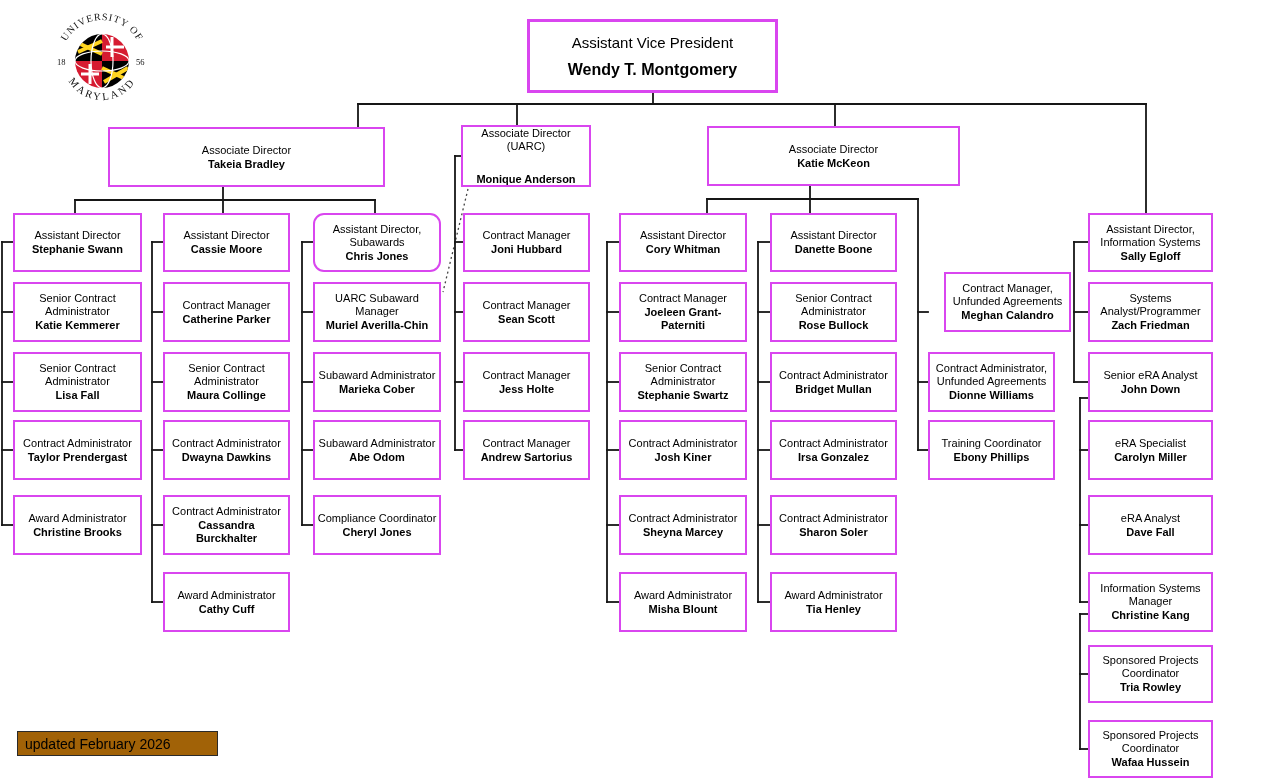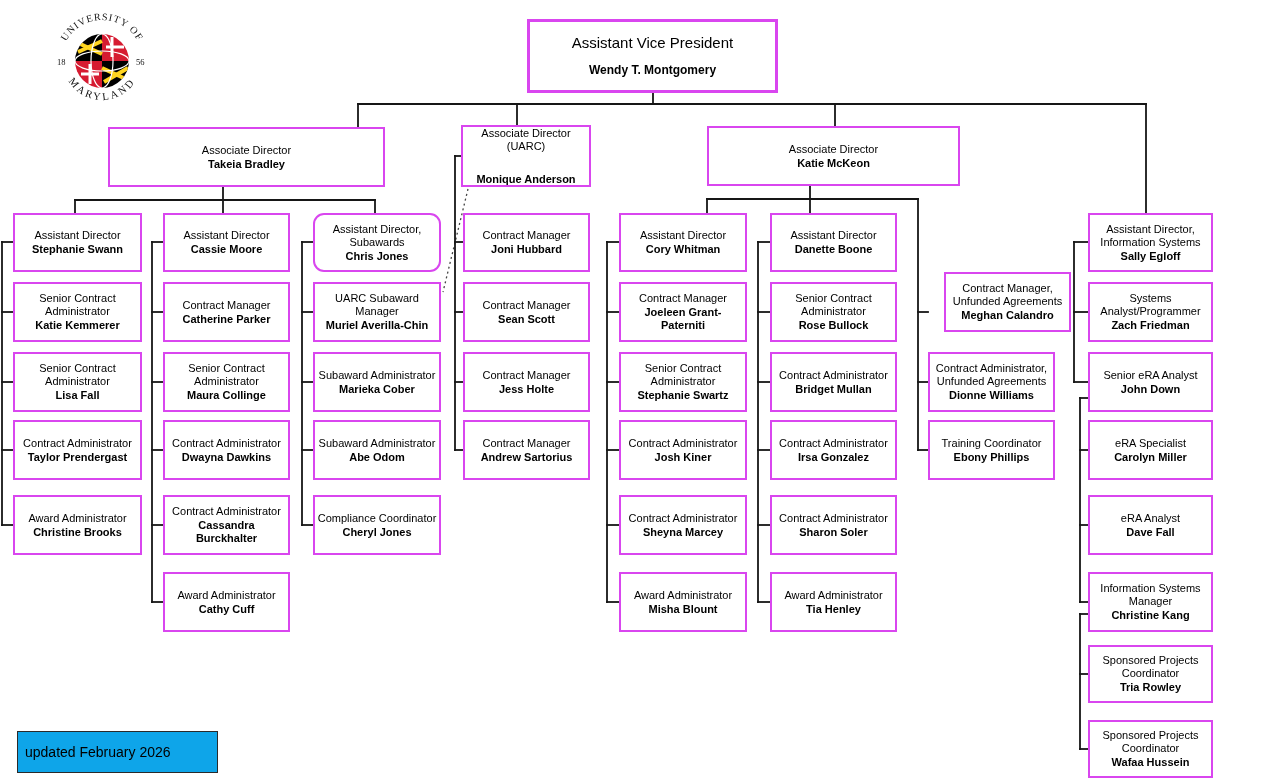--- a/index.html
+++ b/index.html
@@ -12,31 +12,31 @@
   #connectors line{stroke:#161616;stroke-width:1.8;stroke-linecap:square;}
   #connectors line.dotted{stroke:#444;stroke-width:1.3;stroke-dasharray:2 3;stroke-linecap:butt;}
   .node{
     position:absolute;box-sizing:border-box;border:2px solid #d946ef;background:#fff;
     display:flex;flex-direction:column;align-items:center;justify-content:center;
     text-align:center;font-size:11px;line-height:13px;padding:1px 2px;
   }
   .node .n{font-weight:bold;margin-top:1px;}
   .node.assoc{border-width:2.5px;}
   .node.avp{border-width:3px;font-size:15px;line-height:18px;}
-  .node.avp .n{font-size:12px;margin-top:9px;}
+  .node.avp .n{font-size:16px;margin-top:9px;}
   .node.anderson .n{margin-top:20px;}
   #org-title{
     position:absolute;left:156px;top:27px;width:208px;text-align:center;
     font-weight:bold;font-size:20.5px;line-height:28px;color:#0a0a0a;
   }
   #org-title span{display:block;}
   #footer-box{
-    position:absolute;left:17px;top:731px;width:201px;height:42px;box-sizing:border-box;
+    position:absolute;left:17px;top:731px;width:201px;height:25px;box-sizing:border-box;
     border:1.5px solid #2a2a2a;display:flex;align-items:center;padding-left:7px;
-    font-size:14px;background:#0ea5e9;
+    font-size:14px;background:#a16207;
   }
   #umd-logo{position:absolute;left:46px;top:8px;}
   #umd-logo text{font-family:"Liberation Serif", serif;fill:#111;}
 </style>
 </head>
 <body>
 
 <div id="stage">
 
   <svg id="connectors" xmlns="http://www.w3.org/2000/svg">

